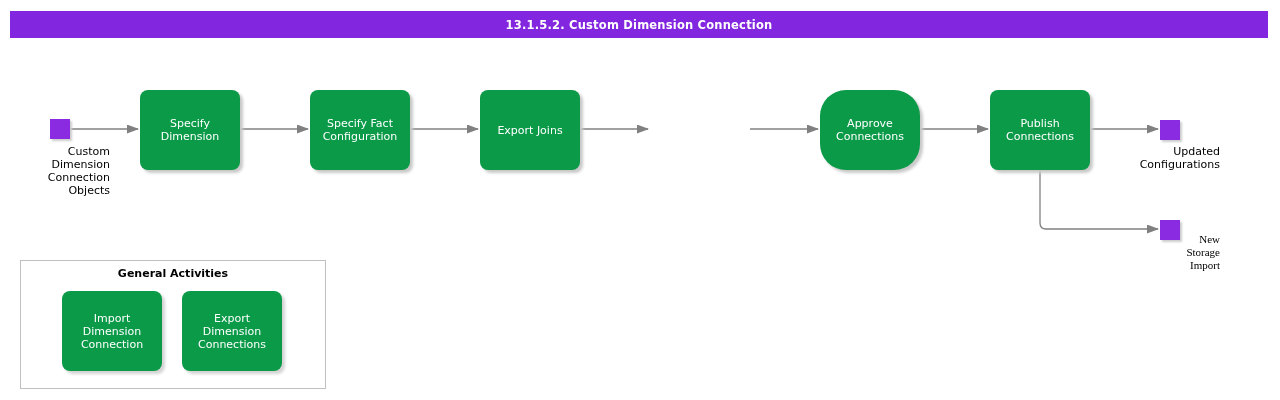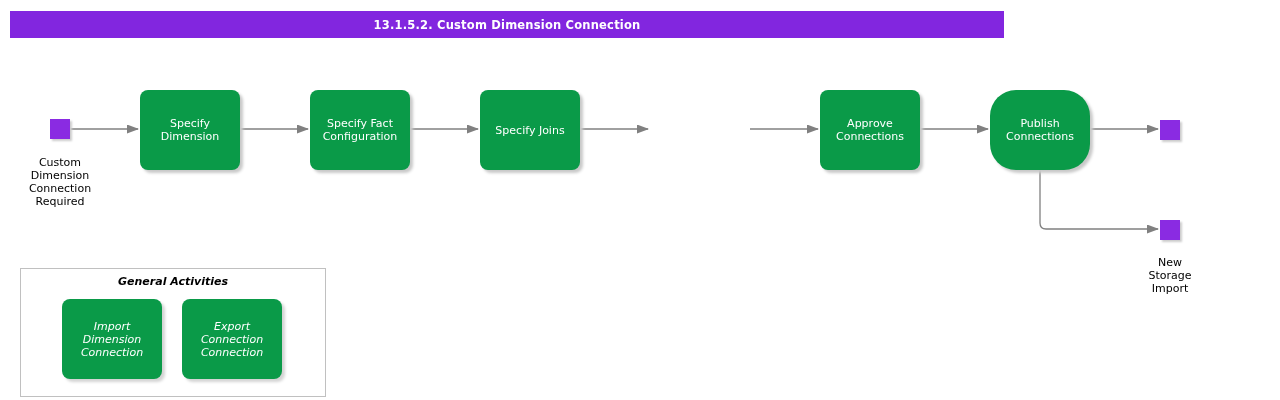--- a/index.html
+++ b/index.html
@@ -10,21 +10,21 @@
     --group-border:#C0C0C0;
     --label-text:#000000;
     --activity-text:#FFFFFF;
   }
   *{box-sizing:border-box;margin:0;padding:0;}
   html,body{width:1280px;height:400px;background:#ffffff;overflow:hidden;
     font-family:"DejaVu Sans","Liberation Sans",sans-serif;}
   .canvas{position:absolute;top:0;left:0;width:1280px;height:400px;background:#ffffff;}
 
   .header-bar{
-    position:absolute;left:10px;top:11px;width:994px;height:27px;
+    position:absolute;left:10px;top:11px;width:1258px;height:27px;
     background:var(--header-bg);
     display:flex;align-items:center;justify-content:center;
   }
   .header-bar .title{
     color:#ffffff;font-size:11.5px;font-weight:bold;letter-spacing:0.2px;
   }
 
   svg.connectors{position:absolute;left:0;top:0;width:1280px;height:400px;}
 
   .activity{
@@ -34,27 +34,27 @@
     display:flex;align-items:center;justify-content:center;text-align:center;
     color:var(--activity-text);font-size:11px;line-height:13px;padding:12px 5px;
     cursor:pointer;
   }
   .event-square{
     position:absolute;width:20px;height:20px;
     background:var(--event-purple);
     box-shadow:2px 2px 2px #cccccc;
   }
   .node-label{
-    position:absolute;text-align:center;color:var(--label-text);
-    font-size:11px;line-height:13px;margin-top:11px;
+    position:absolute;text-align:right;color:var(--label-text);
+    font-size:11px;line-height:13px;
   }
 
   .group-box{
-    position:absolute;left:20px;top:268px;width:306px;height:129px;
-    border:1px solid var(--group-border);background:#ffffff;font-style:italic;
+    position:absolute;left:20px;top:260px;width:306px;height:129px;
+    border:1px solid var(--group-border);background:#ffffff;
   }
   .group-box .group-title{
     position:absolute;top:6px;left:0;width:100%;text-align:center;
     font-size:11px;font-weight:bold;color:#000000;
   }
   .group-box .activity{box-shadow:3px 3px 3px #d4d4d4;margin-left:21px;}
 </style>
 </head>
 <body>
 
@@ -78,51 +78,55 @@
     <path d="M920 129 L988 129" stroke="var(--connector-gray)" stroke-width="1.3" fill="none" marker-end="url(#arrow)"></path>
     <path d="M1090 129 L1158 129" stroke="var(--connector-gray)" stroke-width="1.3" fill="none" marker-end="url(#arrow)"></path>
     <path d="M1040 170 L1040 223 Q1040 229 1046 229 L1158 229" stroke="var(--connector-gray)" stroke-width="1.3" fill="none" marker-end="url(#arrow)"></path>
   </svg>
 
   <div class="event-square" style="left:50px;top:119px;"></div>
   <div class="node-label" style="left:10px;top:145px;width:100px;">
     <div>Custom</div>
     <div>Dimension</div>
     <div>Connection</div>
-    <div>Required</div>
+    <div>Objects</div>
   </div>
 
   <div class="activity" style="left:140px;top:90px;">
     <span>Specify Dimension</span>
   </div>
   <div class="activity" style="left:310px;top:90px;border-radius:8px;">
     <span>Specify Fact Configuration</span>
   </div>
   <div class="activity" style="left:480px;top:90px;">
-    <span>Specify Joins</span>
+    <span>Export Joins</span>
   </div>
-  <div class="activity" style="left:820px;top:90px;">
+  <div class="activity" style="left:820px;top:90px;border-radius:26px;">
     <span>Approve Connections</span>
   </div>
-  <div class="activity" style="left:990px;top:90px;border-radius:26px;">
+  <div class="activity" style="left:990px;top:90px;">
     <span>Publish Connections</span>
   </div>
 
   <div class="event-square" style="left:1160px;top:120px;"></div>
+  <div class="node-label" style="left:1120px;top:145px;width:100px;">
+    <div>Updated</div>
+    <div>Configurations</div>
+  </div>
 
   <div class="event-square" style="left:1160px;top:220px;"></div>
-  <div class="node-label" style="left:1120px;top:245px;width:100px;">
+  <div class="node-label" style="left:1120px;top:233px;width:100px;font-family:Liberation Serif, serif;">
     <div>New</div>
     <div>Storage</div>
     <div>Import</div>
   </div>
 
   <div class="group-box">
     <div class="group-title">General Activities</div>
     <div class="activity" style="left:20px;top:30px;">
       <span>Import Dimension Connection</span>
     </div>
     <div class="activity" style="left:140px;top:30px;">
-      <span>Export Connection Connection</span>
+      <span>Export Dimension Connections</span>
     </div>
   </div>
 
 </div>
 
 </body></html>

